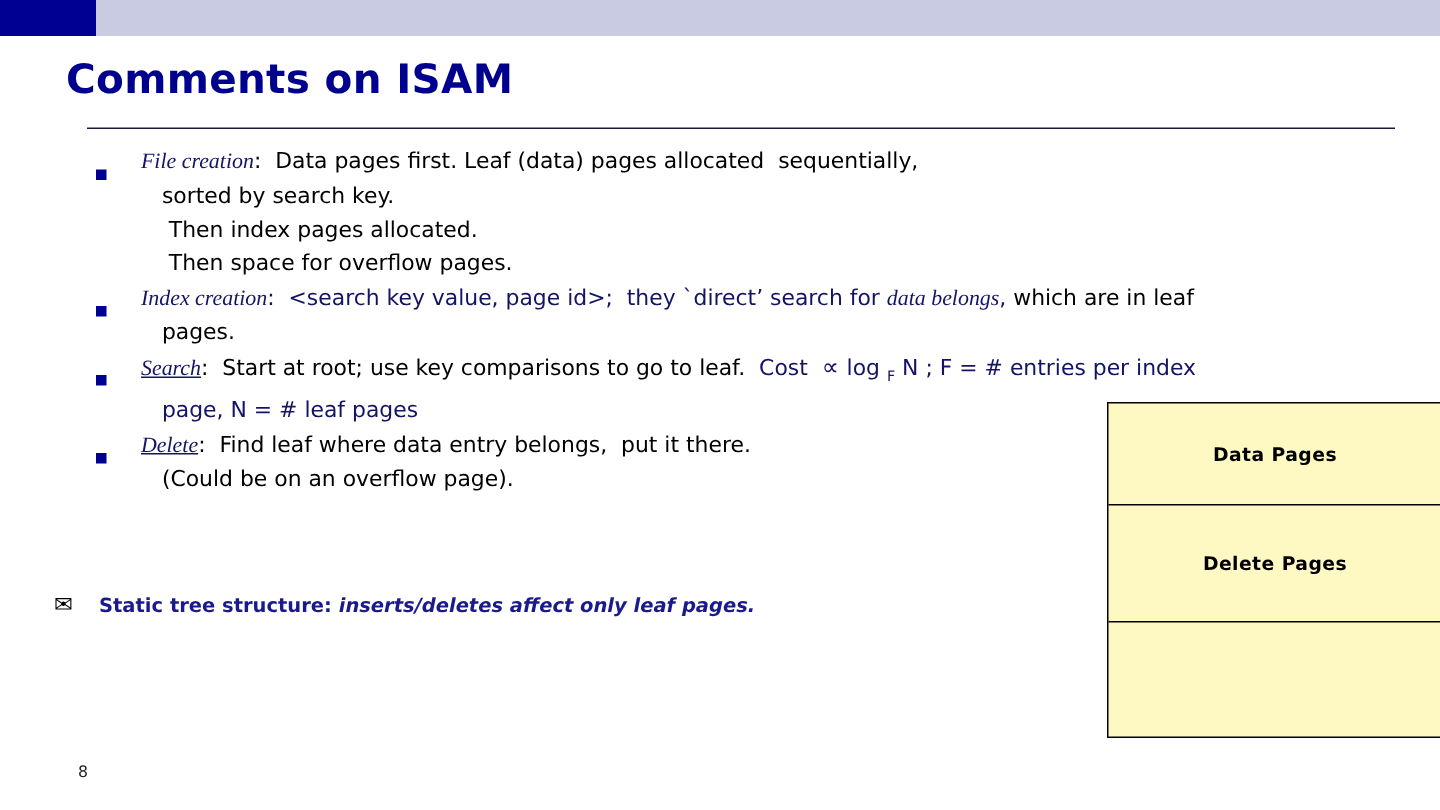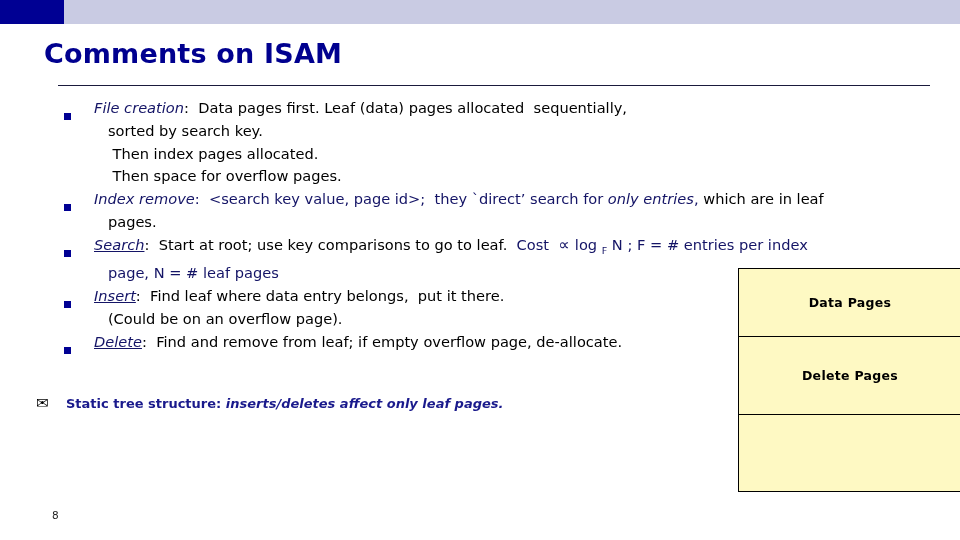--- a/index.html
+++ b/index.html
@@ -77,21 +77,21 @@
     background: #000093;
   }
   .bullet-body {
     flex: 1 1 auto;
     font-size: 14.6px;
     line-height: 22.8px;
     color: #000000;
     white-space: pre-wrap;
   }
   .navy { color: #141466; }
-  .ital { font-style: italic; }
+  .ital { font-style: italic; font-family: Liberation Serif, serif; }
   .und  { text-decoration: underline; }
   .sub  { font-size: 9.5px; vertical-align: sub; }
   .prop { font-size: 16px; letter-spacing: 0.5px; }
 
   
   #static-line {
     position: absolute;
     left: 36px;
     top: 396px;
     display: flex;
@@ -162,40 +162,36 @@
   <div class="bullet-row">
     <div class="bullet-marker"><span class="sq"></span></div>
     <div class="bullet-body"><span class="navy ital">File creation</span><span>:  Data pages first. Leaf (data) pages allocated  sequentially,</span><span>
    sorted by search key.</span><span>
     Then index pages allocated.</span><span>
     Then space for overflow pages.</span></div>
   </div>
 
   <div class="bullet-row">
     <div class="bullet-marker"><span class="sq"></span></div>
-    <div class="bullet-body"><span class="navy ital">Index remove</span><span class="navy">:  &lt;search key value, page id&gt;;  they `direct’ search for </span><span class="navy ital">only entries</span><span class="navy">, </span><span>which are in leaf
+    <div class="bullet-body"><span class="navy ital">Index creation</span><span class="navy">:  &lt;search key value, page id&gt;;  they `direct’ search for </span><span class="navy ital">data belongs</span><span class="navy">, </span><span>which are in leaf
    pages.</span></div>
   </div>
 
   <div class="bullet-row">
     <div class="bullet-marker"><span class="sq"></span></div>
     <div class="bullet-body"><span class="navy ital und">Search</span><span>:  Start at root; use key comparisons to go to leaf.  </span><span class="navy">Cost  </span><span class="navy prop">∝</span><span class="navy"> log </span><span class="navy sub">F</span><span class="navy"> N ; F = # entries per index
    page, N = # leaf pages</span></div>
   </div>
 
   <div class="bullet-row">
     <div class="bullet-marker"><span class="sq"></span></div>
-    <div class="bullet-body"><span class="navy ital und">Insert</span><span>:  Find leaf where data entry belongs,  put it there.
+    <div class="bullet-body"><span class="navy ital und">Delete</span><span>:  Find leaf where data entry belongs,  put it there.
    (Could be on an overflow page).</span></div>
   </div>
 
-  <div class="bullet-row">
-    <div class="bullet-marker"><span class="sq"></span></div>
-    <div class="bullet-body"><span class="navy ital und">Delete</span><span>:  Find and remove from leaf; if empty overflow page, de-allocate.</span></div>
-  </div>
 
 </div>
 
 <div id="static-line">
   <div id="static-bullet">✉</div>
   <div id="static-text"><span>Static tree structure:  </span><span class="it">inserts/deletes affect only leaf pages.</span></div>
 </div>
 
 <div id="page-diagram">
   <div class="diagram-cell" id="cell-data">Data Pages</div>

